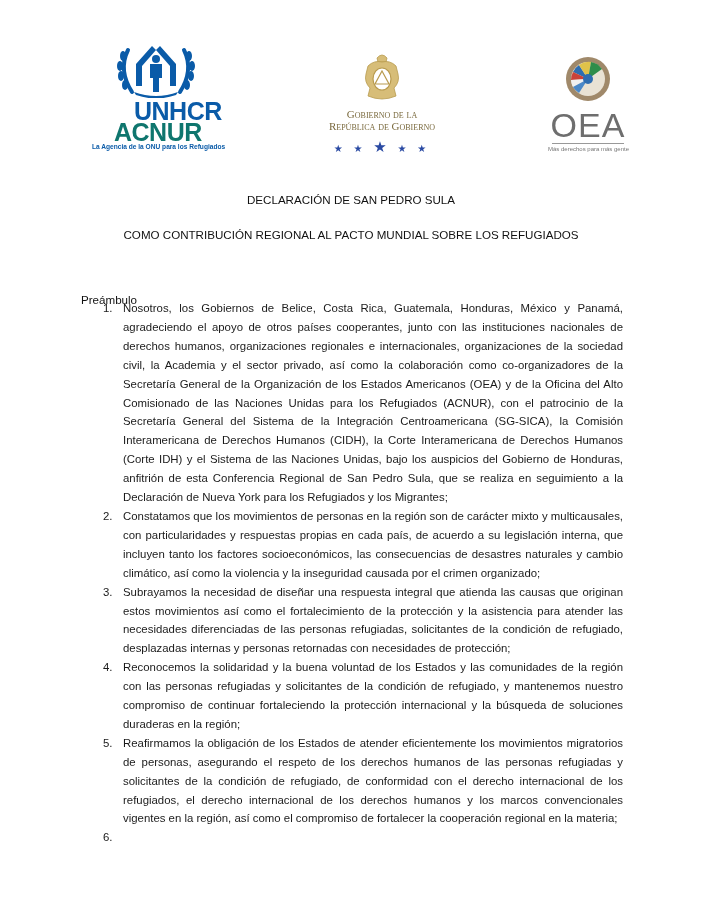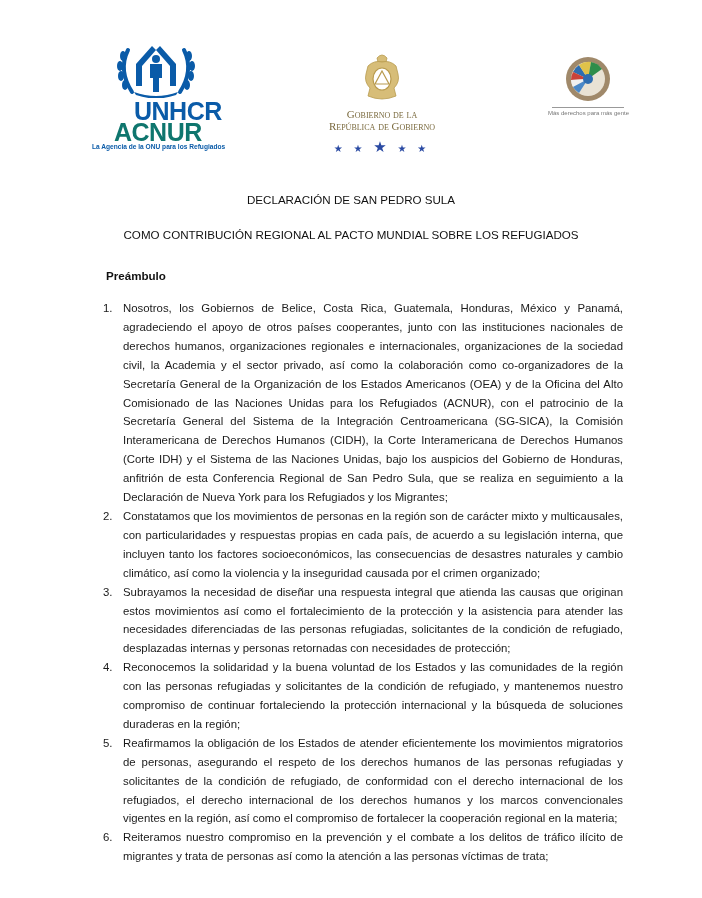--- a/index.html
+++ b/index.html
@@ -20,21 +20,21 @@
   .hond .stars .big { font-size: 15px; }
 
   .oea { left: 548px; top: 56px; width: 80px; height: 100px; text-align: center; }
   .oea .name { font-size: 34px; color: #6e6e6e; line-height: 34px; margin-top: 2px; letter-spacing: 1px; font-family: "Liberation Sans", sans-serif; }
   .oea .rule { height: 1px; background: #999; margin: 1px 4px 2px 4px; }
   .oea .slogan { font-size: 6px; color: #777; white-space: nowrap; }
 
   .title { position: absolute; left: 0; width: 702px; text-align: center; font-weight: normal; font-size: 11.6px; color: #111; }
   .t1 { top: 193px; }
   .t2 { top: 228px; }
-  .pre { position: absolute; left: 81px; top: 269px; font-weight: bold; font-size: 11.6px; color: #111; margin-left: 25px; }
+  .pre { position: absolute; left: 81px; top: 293px; font-weight: normal; font-size: 11.6px; color: #111; }
 
   ol.items { position: absolute; left: 103px; top: 299px; width: 520px; margin: 0; padding: 0; list-style: none; }
   ol.items li { position: relative; padding-left: 20px; font-size: 11.4px; line-height: 18.9px; text-align: justify; color: #1a1a1a; }
   ol.items li .num { position: absolute; left: 0; top: 0; }
 </style>
 </head>
 <body>
 
 <div class="logo unhcr">
   <svg width="84" height="56" viewBox="0 0 84 56">
@@ -82,28 +82,29 @@
     <circle cx="23" cy="23" r="22" fill="#a0896a"></circle>
     <circle cx="23" cy="23" r="17" fill="#e9e2d4"></circle>
     <path d="M23 23 L8 16 A17 17 0 0 1 14 9 Z" fill="#2e6db0"></path>
     <path d="M23 23 L14 9 A17 17 0 0 1 26 6 Z" fill="#e0c24a"></path>
     <path d="M23 23 L26 6 A17 17 0 0 1 37 13 Z" fill="#2f8d4a"></path>
     <path d="M23 23 L6 24 A17 17 0 0 1 8 16 Z" fill="#c9423a"></path>
     <path d="M23 23 L8 31 A17 17 0 0 1 6 24 Z" fill="#f0f0f0"></path>
     <path d="M23 23 L14 37 A17 17 0 0 1 8 31 Z" fill="#4a88c8"></path>
     <circle cx="23" cy="23" r="5" fill="#2e6db0"></circle>
   </svg>
+  <div class="name">OEA</div>
   <div class="rule"></div>
   <div class="slogan">Más derechos para más gente</div>
 </div>
 
 <div class="title t1">DECLARACIÓN DE SAN PEDRO SULA</div>
 <div class="title t2">COMO CONTRIBUCIÓN REGIONAL AL PACTO MUNDIAL SOBRE LOS REFUGIADOS</div>
 <div class="pre">Preámbulo</div>
 
 <ol class="items">
   <li><span class="num">1.</span><span>Nosotros, los Gobiernos de Belice, Costa Rica, Guatemala, Honduras, México y Panamá, agradeciendo el apoyo de otros países cooperantes, junto con las instituciones nacionales de derechos humanos, organizaciones regionales e internacionales, organizaciones de la sociedad civil, la Academia y el sector privado, así como la colaboración como co-organizadores de la Secretaría General de la Organización de los Estados Americanos (OEA) y de la Oficina del Alto Comisionado de las Naciones Unidas para los Refugiados (ACNUR), con el patrocinio de la Secretaría General del Sistema de la Integración Centroamericana (SG-SICA), la Comisión Interamericana de Derechos Humanos (CIDH), la Corte Interamericana de Derechos Humanos (Corte IDH) y el Sistema de las Naciones Unidas, bajo los auspicios del Gobierno de Honduras, anfitrión de esta Conferencia Regional de San Pedro Sula, que se realiza en seguimiento a la Declaración de Nueva York para los Refugiados y los Migrantes;</span></li>
   <li><span class="num">2.</span><span>Constatamos que los movimientos de personas en la región son de carácter mixto y multicausales, con particularidades y respuestas propias en cada país, de acuerdo a su legislación interna, que incluyen tanto los factores socioeconómicos, las consecuencias de desastres naturales y cambio climático, así como la violencia y la inseguridad causada por el crimen organizado;</span></li>
   <li><span class="num">3.</span><span>Subrayamos la necesidad de diseñar una respuesta integral que atienda las causas que originan estos movimientos así como el fortalecimiento de la protección y la asistencia para atender las necesidades diferenciadas de las personas refugiadas, solicitantes de la condición de refugiado, desplazadas internas y personas retornadas con necesidades de protección;</span></li>
   <li><span class="num">4.</span><span>Reconocemos la solidaridad y la buena voluntad de los Estados y las comunidades de la región con las personas refugiadas y solicitantes de la condición de refugiado, y mantenemos nuestro compromiso de continuar fortaleciendo la protección internacional y la búsqueda de soluciones duraderas en la región;</span></li>
   <li><span class="num">5.</span><span>Reafirmamos la obligación de los Estados de atender eficientemente los movimientos migratorios de personas, asegurando el respeto de los derechos humanos de las personas refugiadas y solicitantes de la condición de refugiado, de conformidad con el derecho internacional de los refugiados, el derecho internacional de los derechos humanos y los marcos convencionales vigentes en la región, así como el compromiso de fortalecer la cooperación regional en la materia;</span></li>
-  <li><span class="num">6.</span><span>Reiteramos nuestro compromiso en la prevención y el combate a los delitos de tráfico ilícito de migrantes y trata de personas así como la atención a las personas víctimas de trata;</span></li>
+  <li><span class="num">6.</span></li>
 </ol>
 
 </body></html>

